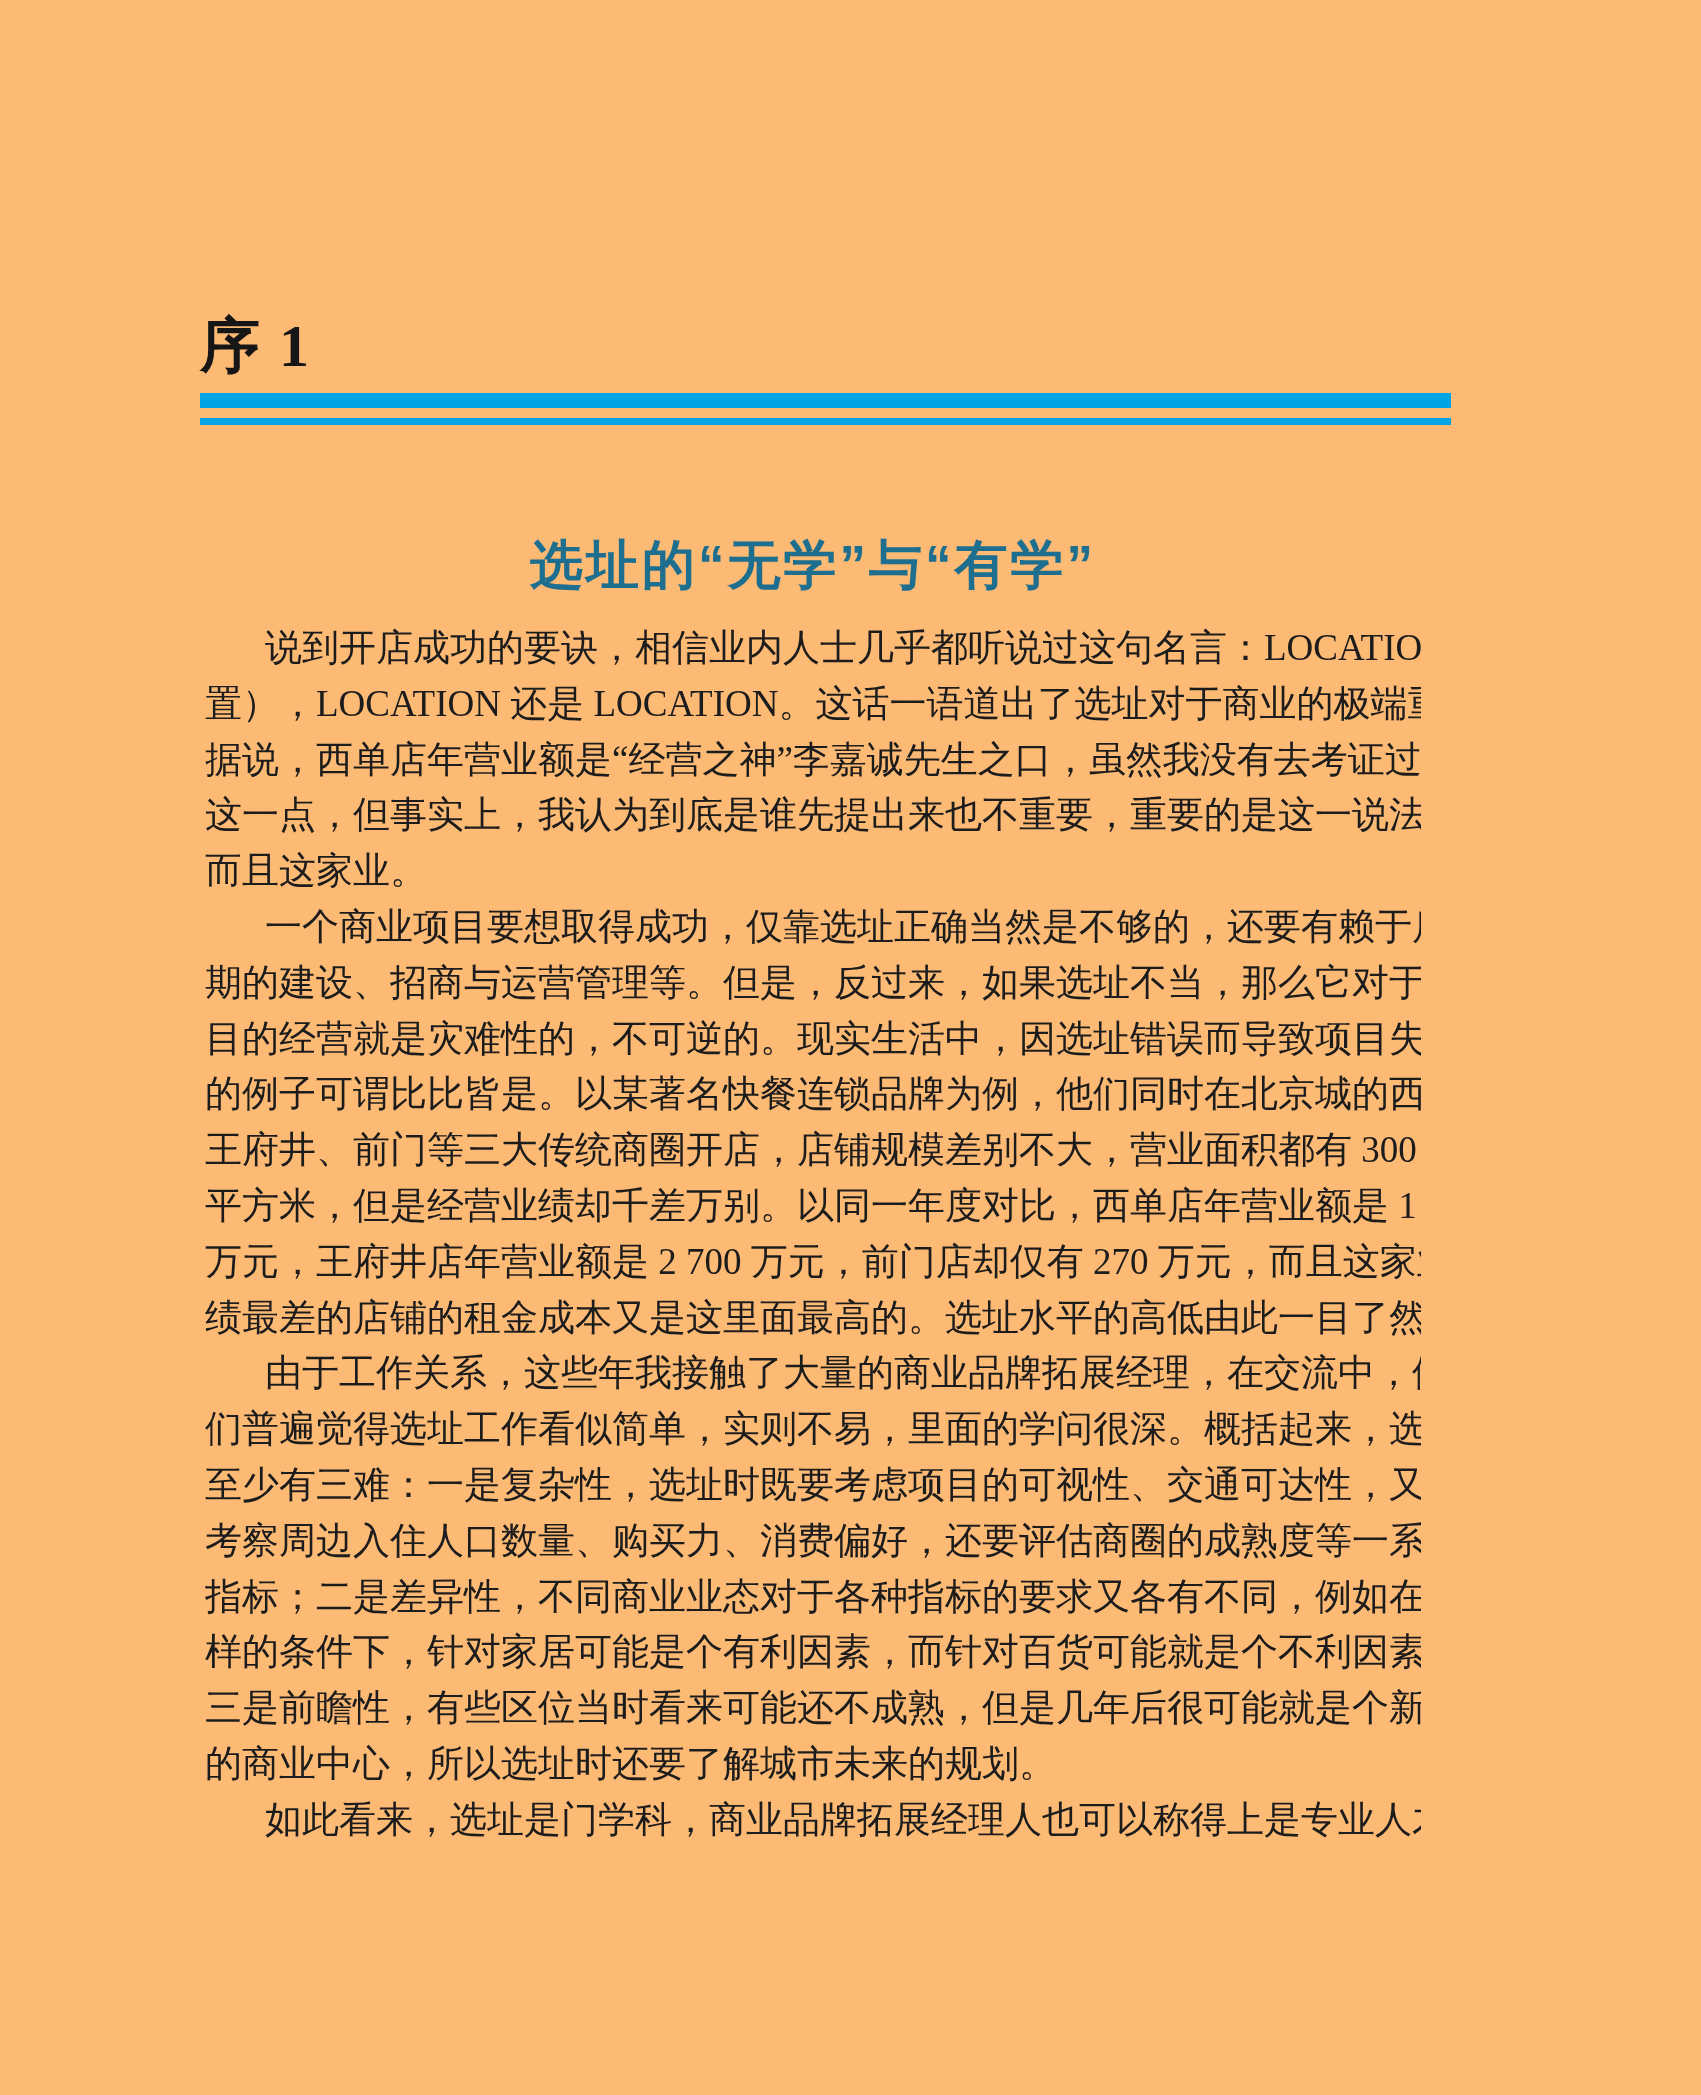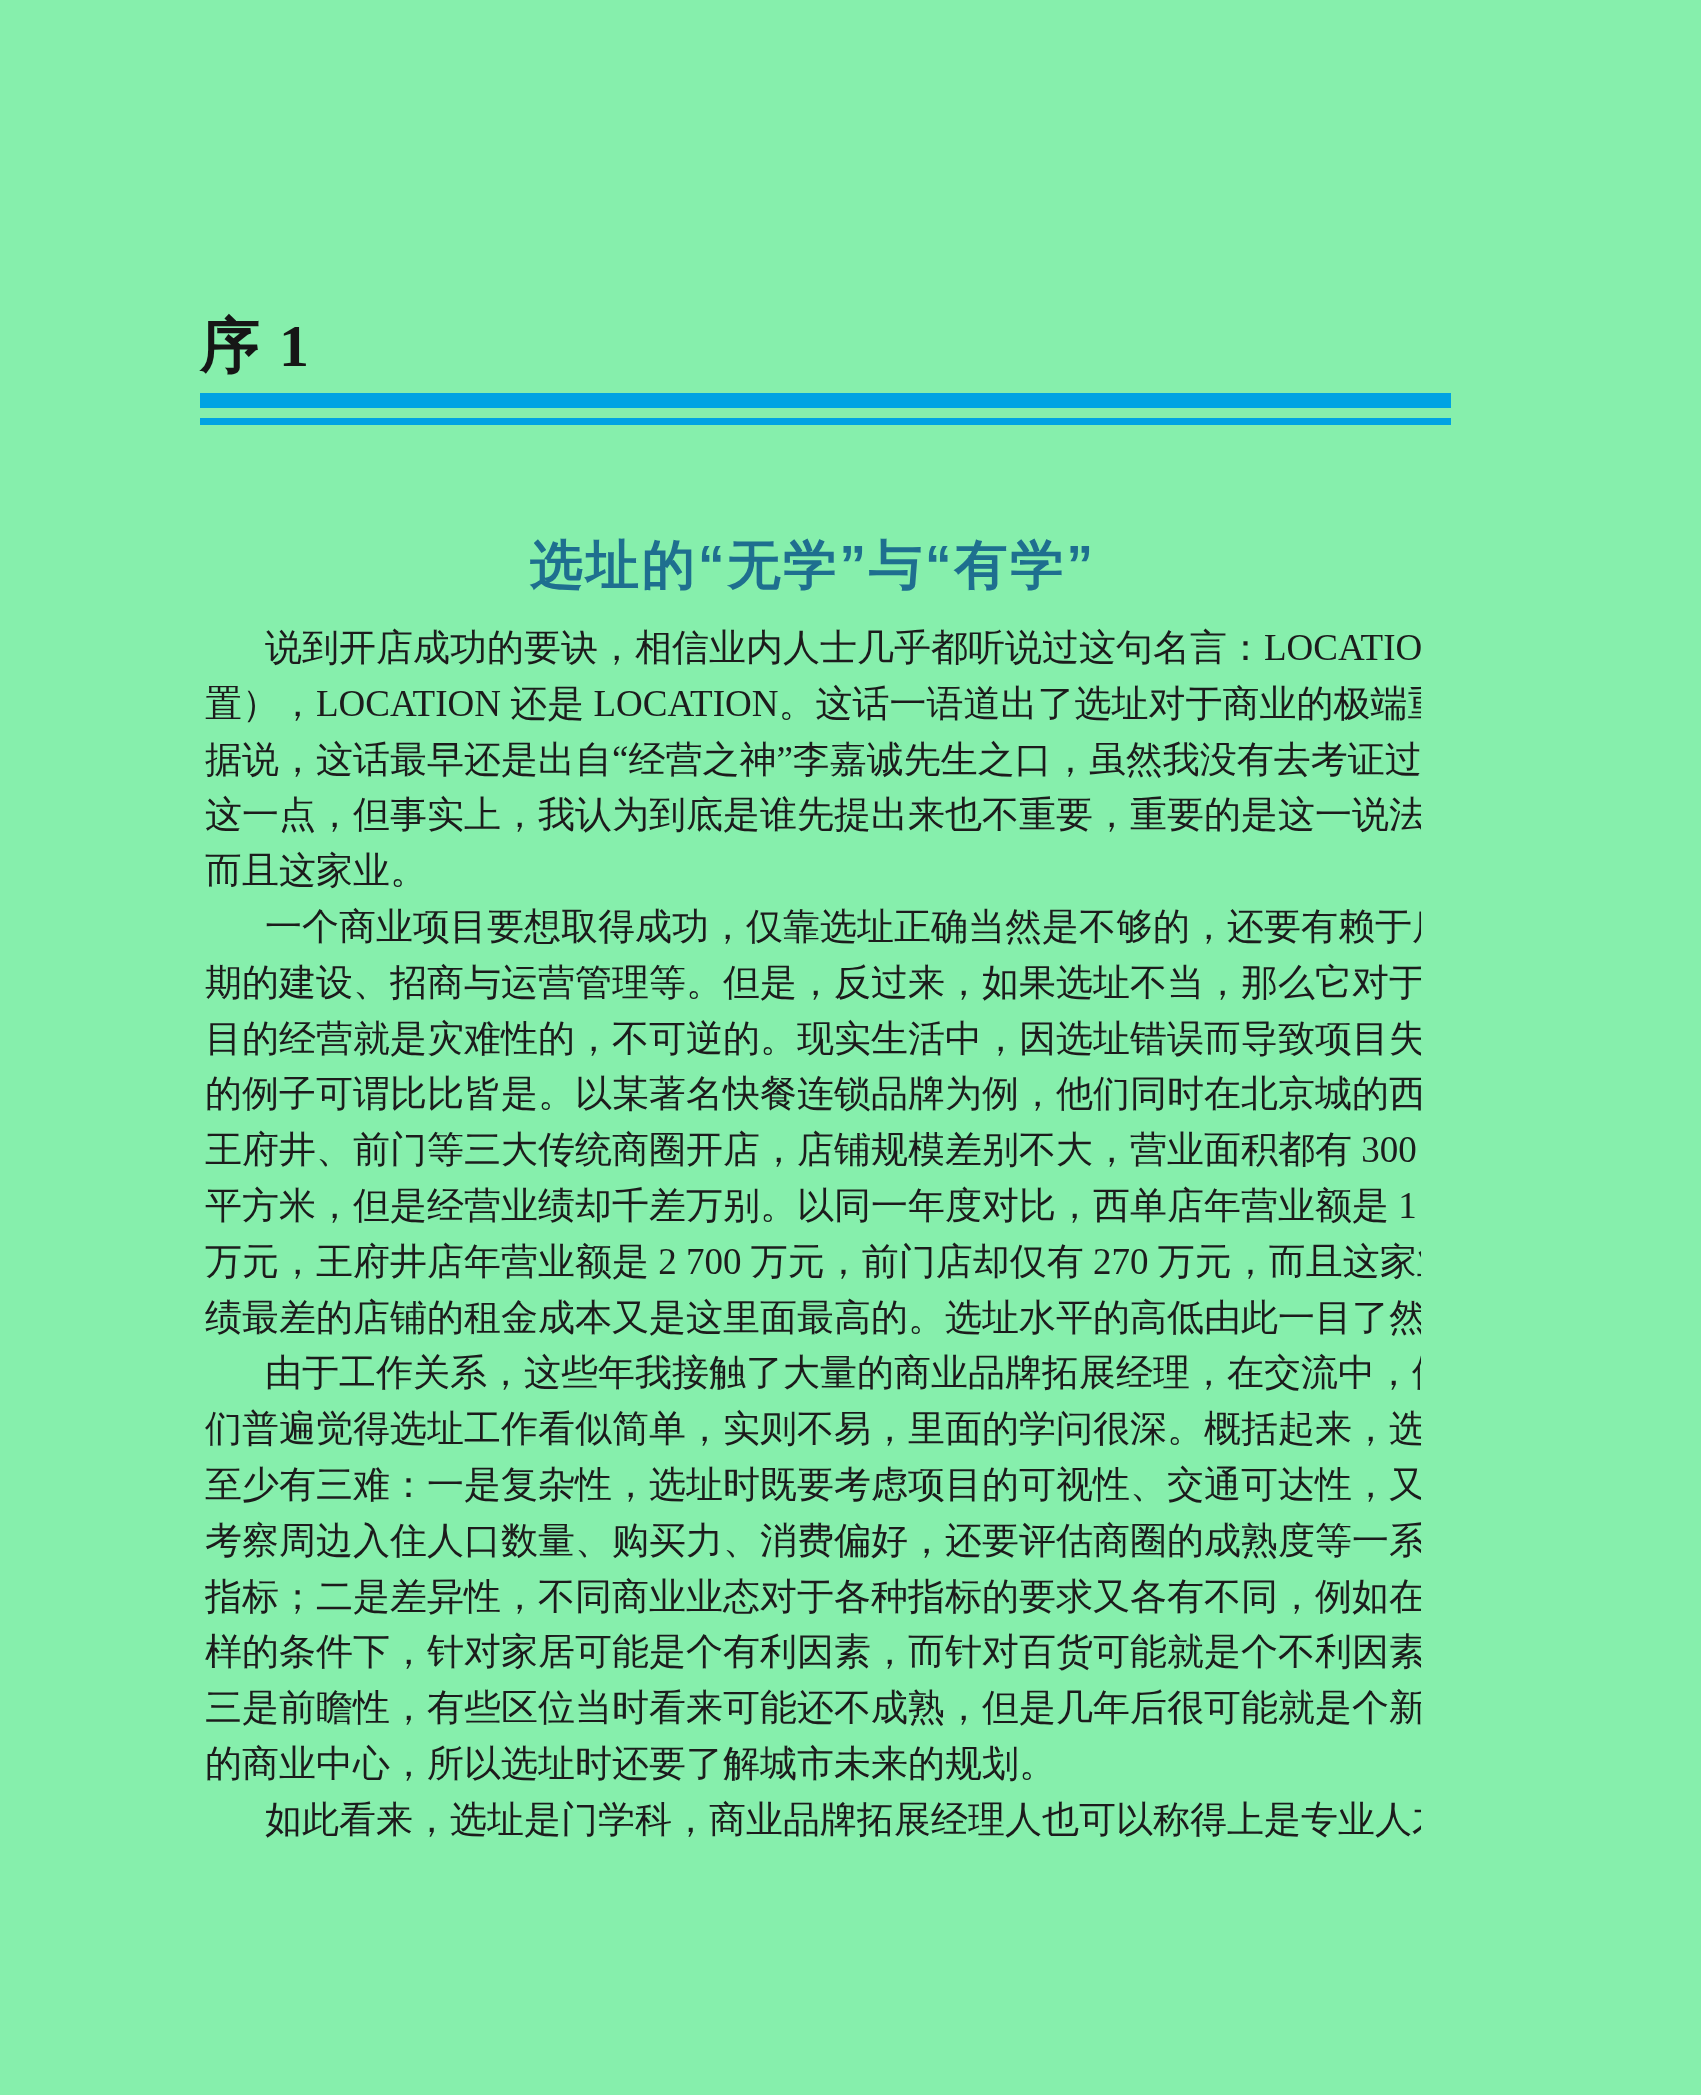--- a/index.html
+++ b/index.html
@@ -4,21 +4,21 @@
 <style>
   html, body {
     margin: 0;
     padding: 0;
     background: #ffffff;
   }
   .page {
     position: relative;
     width: 1701px;
     height: 2095px;
-    background: #86efac;
+    background: #fdba74;
     overflow: hidden;
     font-family: "Liberation Serif", "DejaVu Serif", serif;
     color: #1c1c1c;
   }
   .chapter-heading {
     position: absolute;
     left: 200px;
     top: 310px;
     font-size: 60px;
     font-weight: 700;
@@ -88,21 +88,21 @@
 
   <div class="rule-thick"></div>
   <div class="rule-thin"></div>
 
   <div class="page-title">选址的“无学”与“有学”</div>
 
   <div class="body-text">
       <div class="paragraph">
         <div class="line first">说到开店成功的要诀，相信业内人士几乎都听说过这句名言：LOCATION（位</div>
         <div class="line">置），LOCATION 还是 LOCATION。这话一语道出了选址对于商业的极端重要性。</div>
-        <div class="line">据说，这话最早还是出自“经营之神”李嘉诚先生之口，虽然我没有去考证过</div>
+        <div class="line">据说，西单店年营业额是“经营之神”李嘉诚先生之口，虽然我没有去考证过</div>
         <div class="line">这一点，但事实上，我认为到底是谁先提出来也不重要，重要的是这一说法已</div>
         <div class="line last">而且这家业。</div>
       </div>
       <div class="paragraph">
         <div class="line first">一个商业项目要想取得成功，仅靠选址正确当然是不够的，还要有赖于后</div>
         <div class="line">期的建设、招商与运营管理等。但是，反过来，如果选址不当，那么它对于项</div>
         <div class="line">目的经营就是灾难性的，不可逆的。现实生活中，因选址错误而导致项目失败</div>
         <div class="line">的例子可谓比比皆是。以某著名快餐连锁品牌为例，他们同时在北京城的西单、</div>
         <div class="line">王府井、前门等三大传统商圈开店，店铺规模差别不大，营业面积都有 300 多</div>
         <div class="line">平方米，但是经营业绩却千差万别。以同一年度对比，西单店年营业额是 1 700</div>

